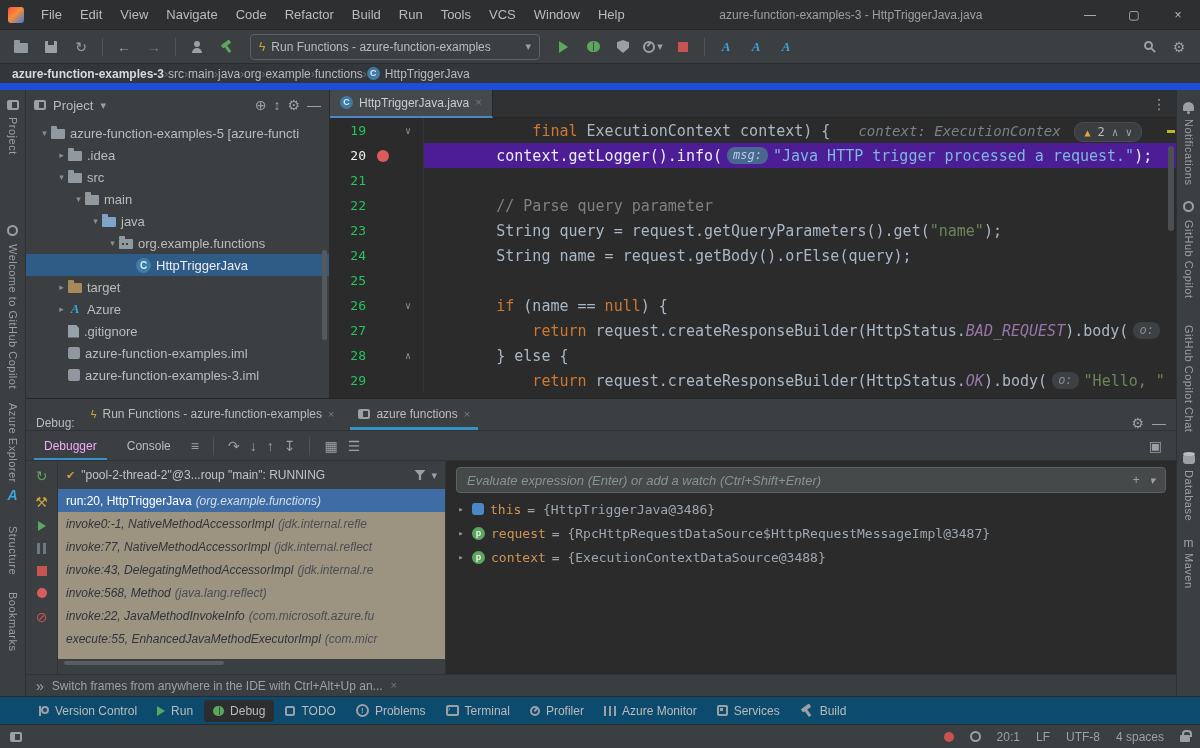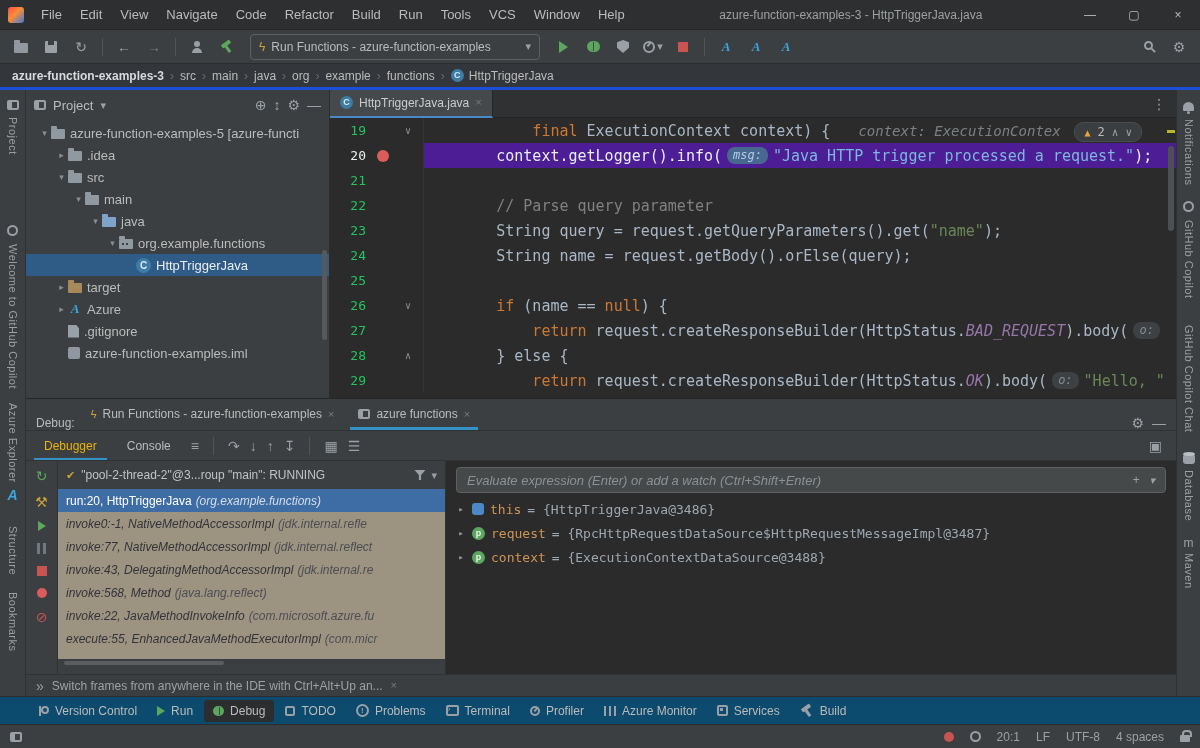--- a/index.html
+++ b/index.html
@@ -21,21 +21,21 @@
 .win-btn{width:44px;text-align:center;line-height:30px;color:#BBBBBB;font-size:12px}
 
 
 .toolbar{height:34px;background:#3C3F41;display:flex;align-items:center;gap:4px;padding:0 8px;border-bottom:1px solid #2A2C2D;flex:none}
 .tbtn{min-width:26px;height:26px;display:flex;align-items:center;justify-content:center;gap:2px;border-radius:3px}
 .tsep{width:1px;height:18px;background:#515456;margin:0 4px;flex:none}
 .combo{height:26px;min-width:290px;background:#3C3F41;border:1px solid #5E6163;border-radius:4px;display:flex;align-items:center;padding:0 8px;gap:6px;margin:0 6px;flex:none}
 .combo-label{font-size:12px;color:#BBBBBB;flex:1;white-space:nowrap}
 
 
-.breadcrumbs{height:26px;background:#33363A;display:flex;align-items:center;padding:0 12px;gap:6px;font-size:12px;border-bottom:3px solid #1d4ed8;flex:none;white-space:nowrap;overflow:hidden}
+.breadcrumbs{height:26px;background:#33363A;display:flex;align-items:center;padding:0 12px;gap:0;font-size:12px;border-bottom:7px solid #1d4ed8;flex:none;white-space:nowrap;overflow:hidden}
 .crumb{color:#BBBBBB;display:inline-flex;align-items:center;gap:5px}
 .crumb.first{color:#D8DBDD;font-weight:bold}
 .crumb-sep{color:#6A6D6F}
 
 
 .main{height:606px;display:flex;flex:none;min-height:0}
 .strip{width:26px;background:#3C3F41;flex:none;display:flex;flex-direction:column;align-items:center;padding-top:6px}
 .strip.left{border-right:1px solid #2E3133}
 .strip.right{width:24px;border-left:1px solid #2E3133}
 .vlabel{writing-mode:vertical-rl;font-size:11px;color:#9DA0A2;letter-spacing:.5px;white-space:nowrap}
@@ -135,21 +135,21 @@
 .esb-thumb{position:absolute;right:2px;top:28px;width:6px;height:85px;background:#4C5052;border-radius:3px}
 
 
 .debug{flex:1;display:flex;flex-direction:column;background:#3C3F41;border-top:1px solid #232526;min-height:0}
 .dhead{height:32px;display:flex;align-items:flex-end;padding:0 10px;gap:8px;border-bottom:1px solid #303234;flex:none}
 .dhead-label{font-size:12px;color:#BBBBBB}
 .dtab{height:32px;display:flex;align-items:center;gap:6px;padding:0 8px;font-size:12px;color:#BBBBBB;position:relative;white-space:nowrap}
 .dtab.sel::after{content:"";position:absolute;left:0;right:0;bottom:0;height:3px;background:#3592C4}
 .dtoolbar{height:30px;display:flex;align-items:center;padding:0 8px;gap:10px;border-bottom:1px solid #303234;flex:none}
 .dtb-tab{padding:0 10px;line-height:28px;font-size:12px;color:#BBBBBB;position:relative}
-.dtb-tab.sel{color:#eab308}
+.dtb-tab.sel{color:#f0abfc}
 .dtb-tab.sel::after{content:"";position:absolute;left:0;right:0;bottom:0;height:2px;background:#3592C4}
 .dcontent{flex:1;display:flex;min-height:0}
 .dleft{width:32px;flex:none;display:flex;flex-direction:column;align-items:center;padding-top:8px;gap:12px;border-right:1px solid #303234}
 .frames{width:388px;flex:none;display:flex;flex-direction:column;border-right:1px solid #303234;min-height:0}
 .thread-row{height:28px;display:flex;align-items:center;gap:6px;padding:0 8px;font-size:12px;color:#C0C3C6;flex:none;white-space:nowrap;overflow:hidden}
 .frame{height:23px;display:flex;align-items:center;padding:0 8px;font-size:12px;white-space:nowrap;overflow:hidden;color:#BBBBBB;flex:none}
 .fpkg{color:#8C9196;font-style:italic;margin-left:4px}
 .frame.sel{background:#3E6DA6;color:#FFFFFF}
 .frame.sel .fpkg{color:#D5DEE9}
 .frame.lib{background:#9C9480;color:#31343B;font-style:italic}
@@ -370,20 +370,25 @@
               <div class="trow" style="padding-left: 29px;">
                 <span class="tcaret"></span>
                 <span class="icon i-file"></span>
                 <span class="tlabel">.gitignore</span>
               </div>
               <div class="trow" style="padding-left: 29px;">
                 <span class="tcaret"></span>
                 <span class="icon i-module"></span>
                 <span class="tlabel">azure-function-examples.iml</span>
               </div>
+              <div class="trow" style="padding-left: 29px;">
+                <span class="tcaret"></span>
+                <span class="icon i-module"></span>
+                <span class="tlabel">azure-function-examples-3.iml</span>
+              </div>
             </div>
           <div class="sb-v"></div>
         </div>
 
         <div class="editor">
           <div class="tabbar">
             <div class="etab">
               <span class="icon i-class sm">C</span>
               <span>HttpTriggerJava.java</span>
               <span class="gly xs dim">×</span>

